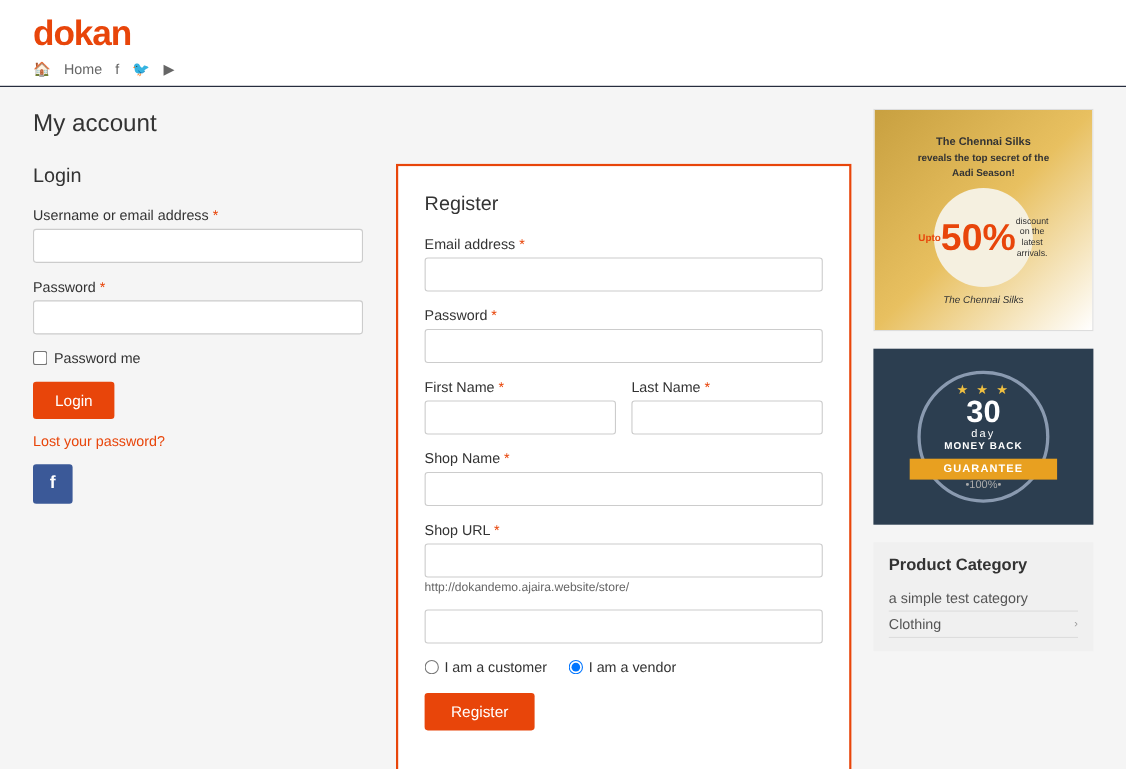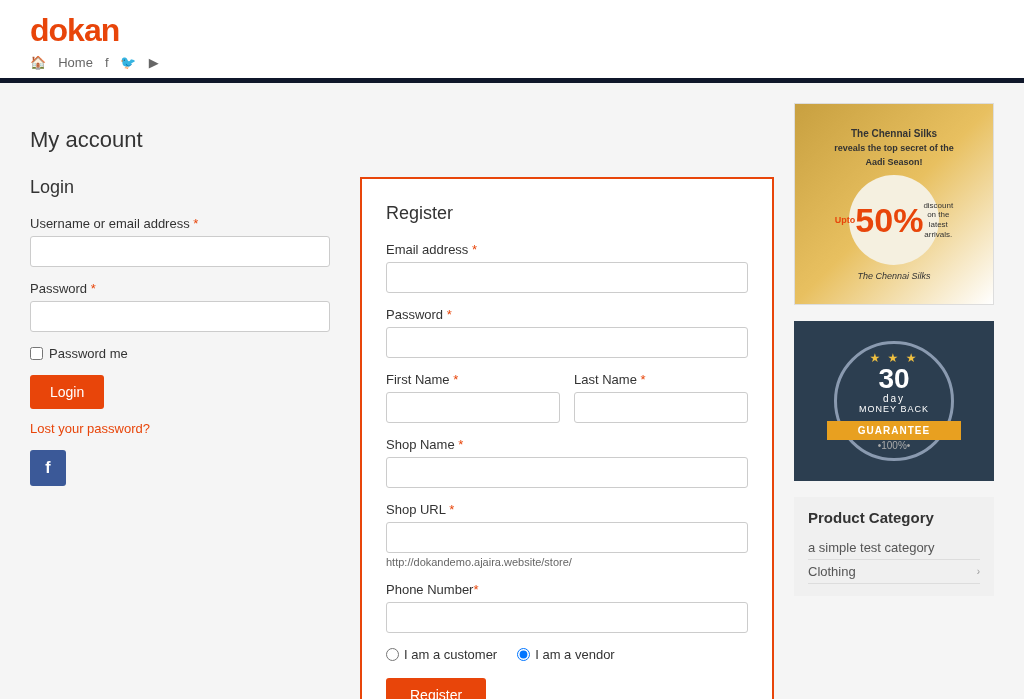--- a/index.html
+++ b/index.html
@@ -6,21 +6,21 @@
     body {
       font-family: Arial, sans-serif;
       background: #f5f5f5;
       font-size: 14px;
       color: #333;
     }
 
     
     .site-header {
       background: #fff;
-      border-bottom: 5px solid #0f172a;
+      border-bottom: 1px solid #0f172a;
       padding: 12px 30px 8px;
     }
     .site-logo {
       font-size: 32px;
       font-weight: bold;
       color: #333;
       letter-spacing: -1px;
     }
     .site-logo span {
       color: #e8450a;
@@ -55,21 +55,20 @@
 
     .main-content {
       flex: 1;
     }
 
     .page-title {
       font-size: 22px;
       font-weight: normal;
       color: #333;
       margin-bottom: 24px;
-      margin-top: 24px;
     }
 
     .accounts-wrapper {
       display: flex;
       gap: 30px;
     }
 
     
     .login-section {
       flex: 0 0 300px;
@@ -248,20 +247,21 @@
     .badge-day-label {
       font-size: 10px;
       color: #fff;
       letter-spacing: 2px;
     }
 
     .badge-money {
       font-size: 9px;
       color: #fff;
       letter-spacing: 1px;
+      font-weight: bold;
     }
 
     .badge-ribbon {
       position: absolute;
       bottom: 18px;
       left: -10px;
       right: -10px;
       background: #e8a020;
       color: #fff;
       text-align: center;
@@ -395,23 +395,20 @@
 
         <div class="form-group">
           <label class="form-label">
             <span>Shop URL</span> <span class="required-star">*</span>
           </label>
           <input type="text" class="form-input" style="">
           <div class="shop-url-hint">http://dokandemo.ajaira.website/store/</div>
         </div>
 
         <div class="form-group">
-          <label class="form-label">
-            <span>Phone Number</span><span class="required-star">*</span>
-          </label>
           <input type="text" class="form-input" style="">
         </div>
 
         <div class="radio-row">
           <div class="radio-option">
             <input type="radio" name="role" style="">
             <span>I am a customer</span>
           </div>
           <div class="radio-option">
             <input type="radio" name="role" checked="" style="">

